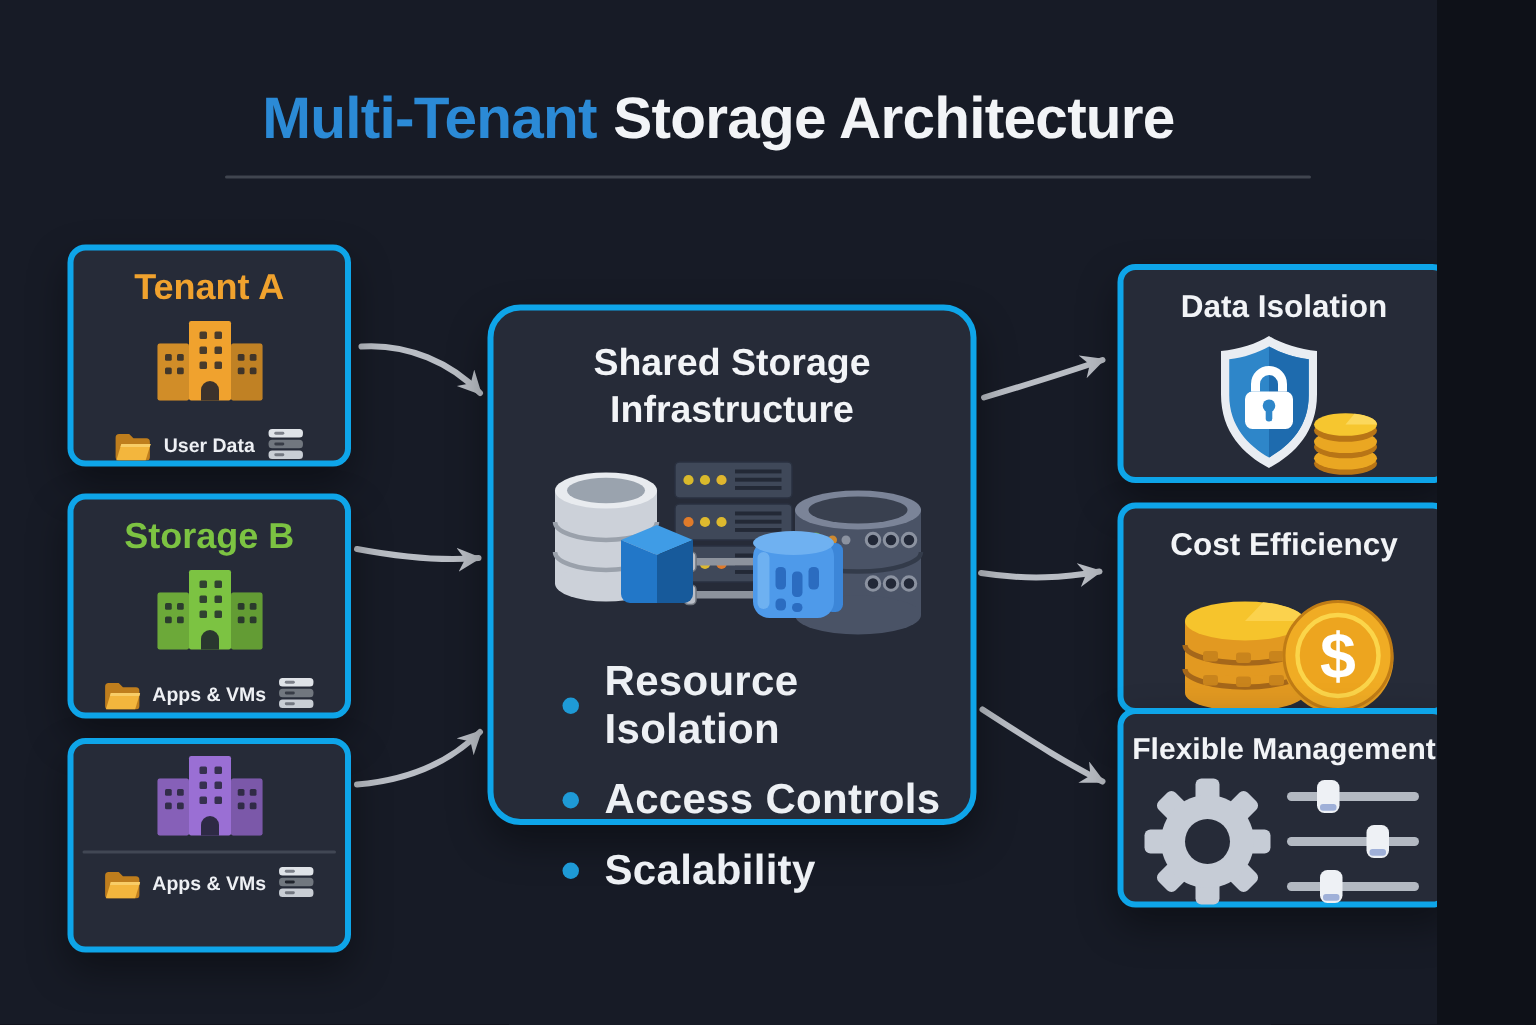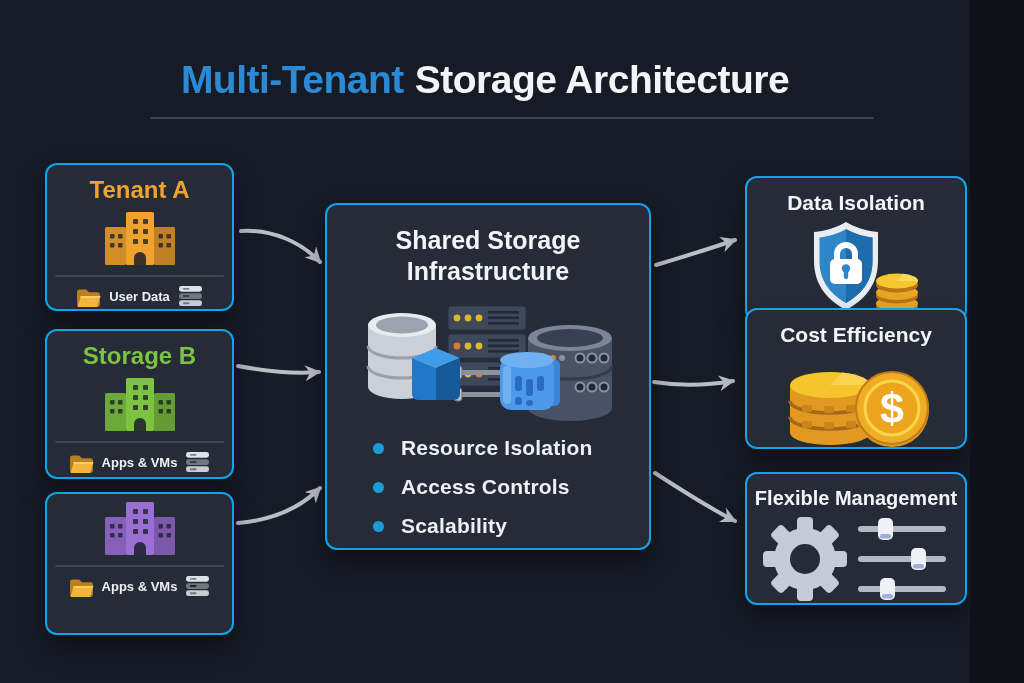--- a/index.html
+++ b/index.html
@@ -1,37 +1,36 @@
 <!DOCTYPE html>
 <html><head>
 <meta charset="utf-8">
 <style>
   html,body{margin:0;padding:0;background:#0e1118;}
   .stage{
     position:relative;width:958px;height:683px;overflow:hidden;
     background:#171b26;
     font-family:"Liberation Sans", sans-serif;
-    padding-left:12px;
     -webkit-font-smoothing:antialiased;
   }
   
   .main-title{
     position:absolute;top:58px;left:0;width:100%;
     text-align:center;font-size:39px;font-weight:800;letter-spacing:-0.5px;
     color:#f2f4f7;margin:0;
   }
   .t-accent{color:#2b8ad6;margin-right:11px;}
   .title-divider{
     position:absolute;top:117px;left:150px;width:724px;height:2px;
     background:#40454f;border-radius:1px;
   }
   
   .card{
     position:absolute;box-sizing:border-box;
-    background:#262b38;border:2px solid #0ea5e9;border-radius:12px;
+    background:#262b38;border:4px solid #0ea5e9;border-radius:12px;
     box-shadow:0 12px 26px rgba(0,0,0,.38);
     display:flex;flex-direction:column;align-items:center;
   }
   
   .tenant{left:45px;width:189px;}
   .tenant-a{top:163px;height:148px;--accent:#f0a22e;}
   .tenant-b{top:329px;height:150px;--accent:#7cc342;}
   .tenant-c{top:492px;height:143px;--accent:#9a6fd4;}
   .tenant h2{
     margin:11px 0 0 0;font-size:24px;font-weight:800;color:var(--accent);
@@ -39,34 +38,34 @@
   .building-wrap{margin-top:6px;color:var(--accent);line-height:0;}
   .card-divider{
     width:169px;height:2px;background:#414754;margin-top:9px;border-radius:1px;
   }
   .footer-row{
     display:flex;align-items:center;gap:8px;margin-top:9px;
     color:#eef0f4;font-size:13px;font-weight:700;line-height:1;
   }
   .footer-row .lbl{transform:translateY(-1px);}
   
-  .center-card{left:325px;top:203px;width:326px;height:347px;border-radius:12px;}
+  .center-card{left:325px;top:203px;width:326px;height:347px;border-radius:22px;}
   .center-card h2{
     margin:20px 0 0 0;text-align:center;color:#f2f4f7;
     font-size:25px;line-height:31px;font-weight:800;
   }
   .illo{position:absolute;left:33px;top:95px;line-height:0;}
   .bullets{position:absolute;left:46px;top:231px;display:flex;flex-direction:column;gap:15px;}
   .bullet-row{display:flex;align-items:center;gap:17px;}
   .bullet-dot{width:11px;height:11px;border-radius:50%;background:#1e9ad6;flex:0 0 auto;}
-  .bullet-row span.btxt{color:#edf0f4;font-size:21px;font-weight:600;letter-spacing:.2px;}
+  .bullet-row span.btxt{color:#edf0f4;font-size:28px;font-weight:600;letter-spacing:.2px;}
   
   .benefit{left:745px;width:222px;}
   .benefit-1{top:176px;height:146px;}
-  .benefit-2{top:308px;height:141px;}
+  .benefit-2{top:335px;height:141px;}
   .benefit-3{top:472px;height:133px;}
   .benefit h2{
     margin:13px 0 0 0;font-size:21px;font-weight:800;color:#f2f4f7;white-space:nowrap;
   }
   .benefit-3 h2{font-size:20px;}
   .benefit .icon-wrap{margin-top:4px;line-height:0;}
   
   .arrows{position:absolute;left:0;top:0;pointer-events:none;}
 </style>
 </head>

